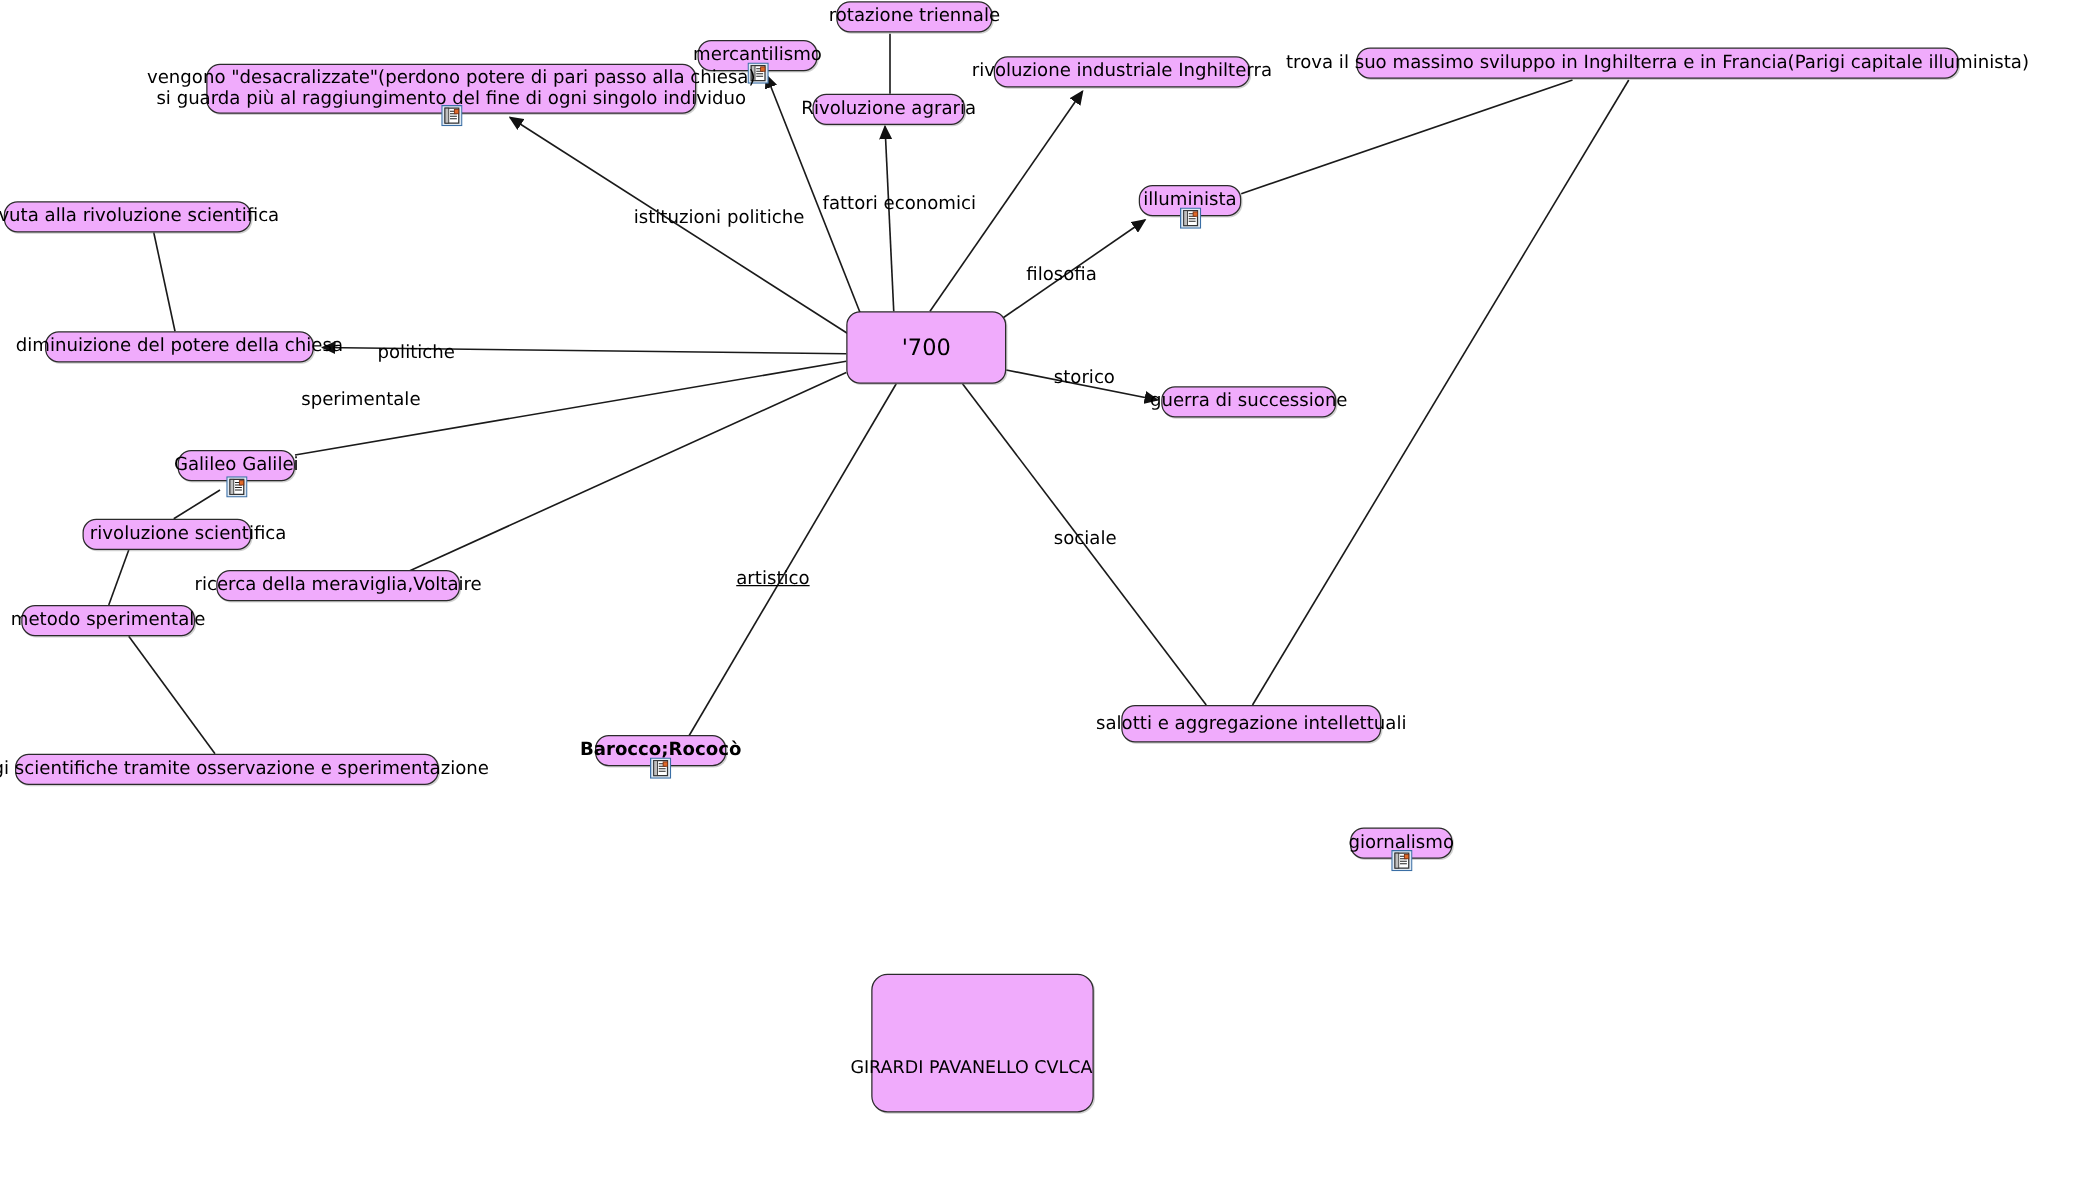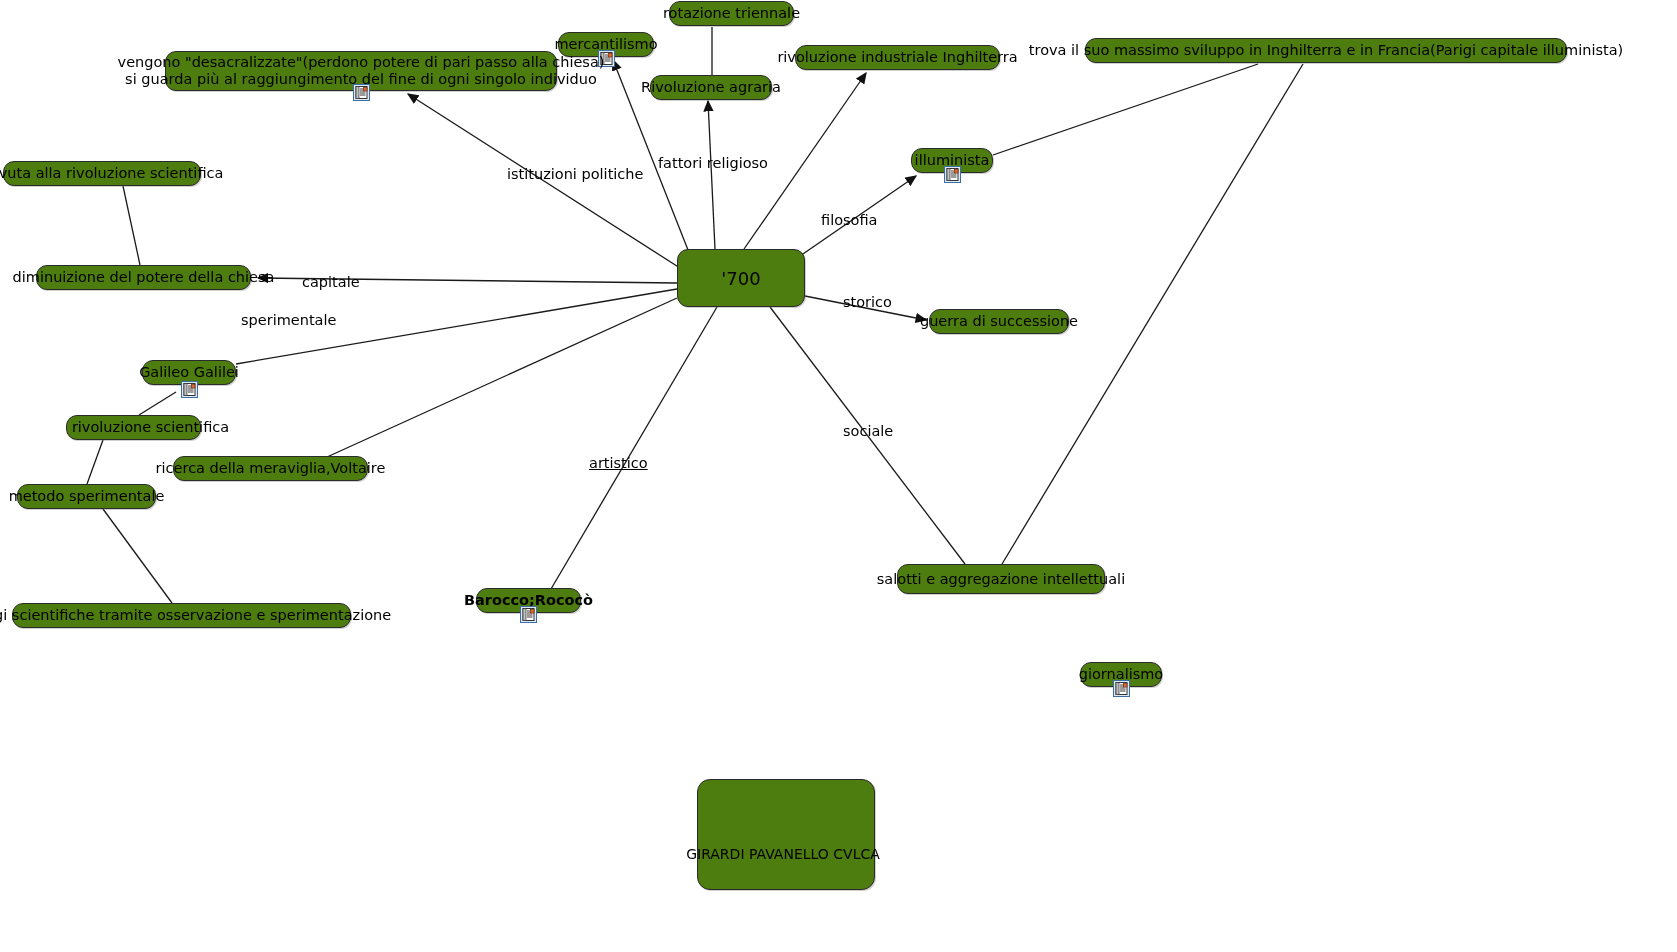--- a/index.html
+++ b/index.html
@@ -25,41 +25,41 @@
     position: absolute;
     left: 0;
     top: 0;
     width: 1677px;
     height: 952px;
     pointer-events: none;
   }
   .node {
     position: absolute;
     box-sizing: border-box;
-    background: #4d7c0f;
+    background: #f0abfc;
     border: 1.3px solid #2b2b2b;
     border-radius: 11px;
     color: #000000;
     font-size: 14.5px;
     line-height: 17px;
     white-space: pre;
     display: flex;
     align-items: center;
     justify-content: center;
     text-align: center;
     padding: 4px 9px;
     box-shadow: 1px 1px 0.5px rgba(120,120,120,0.35);
   }
   .node.center {
     font-size: 18px;
   }
   .node.footer {
     align-items: flex-end;
-    justify-content: center;
-    padding: 0 16px 26px 10px;
+    justify-content: flex-end;
+    padding: 0 0 26px 10px;
     font-size: 14px;
     border-radius: 13px;
   }
   .edge-label {
     position: absolute;
     font-size: 14.5px;
     color: #000000;
     white-space: pre;
     background: transparent;
   }
@@ -194,22 +194,22 @@
           <line x1="7" y1="7" x2="12.5" y2="7" stroke="#222222" stroke-width="0.9"></line>
           <line x1="7" y1="9" x2="12.5" y2="9" stroke="#222222" stroke-width="0.9"></line>
           <line x1="7" y1="11" x2="12.5" y2="11" stroke="#222222" stroke-width="0.9"></line>
           <rect x="10.5" y="3.5" width="3.5" height="3.5" fill="#e06a2a" stroke="#7a2f10" stroke-width="0.7"></rect>
         </svg>
       </div>
       <div class="node footer" style="left: 697px; top: 779px; width: 178px; height: 111px;"><span>GIRARDI PAVANELLO CVLCA</span></div>
     </div>
   <div id="edge-label-layer">
       <div class="edge-label" style="left: 507px; top: 166px;">istituzioni politiche</div>
-      <div class="edge-label" style="left: 658px; top: 155px;">fattori religioso</div>
+      <div class="edge-label" style="left: 658px; top: 155px;">fattori economici</div>
       <div class="edge-label" style="left: 821px; top: 212px;">filosofia</div>
-      <div class="edge-label" style="left: 302px; top: 274px;">capitale</div>
+      <div class="edge-label" style="left: 302px; top: 274px;">politiche</div>
       <div class="edge-label" style="left: 843px; top: 294px;">storico</div>
       <div class="edge-label" style="left: 241px; top: 312px;">sperimentale</div>
       <div class="edge-label" style="left: 843px; top: 423px;">sociale</div>
       <div class="edge-label" style="left: 589px; top: 455px; text-decoration: underline;">artistico</div>
     </div>
 
 </div>
 
 </body></html>

